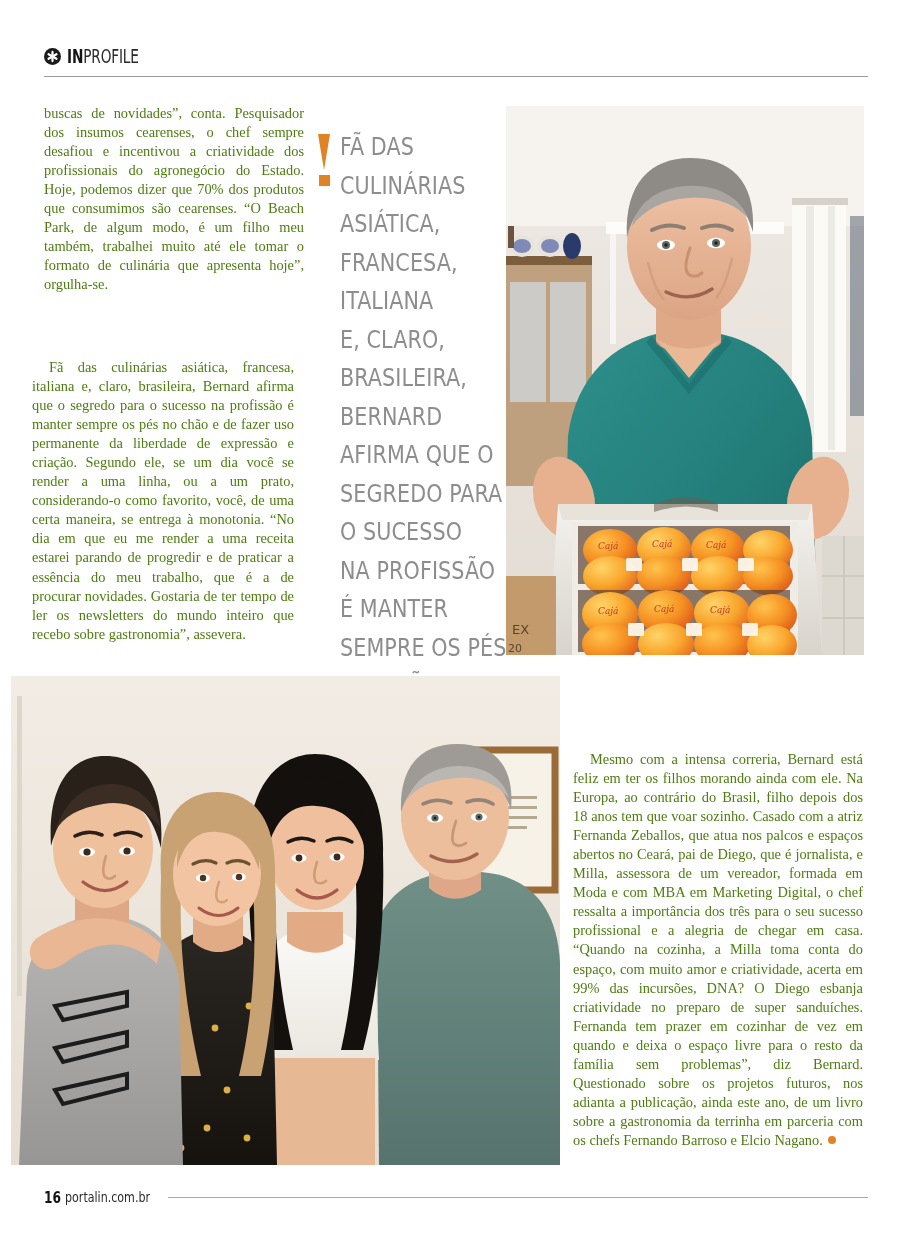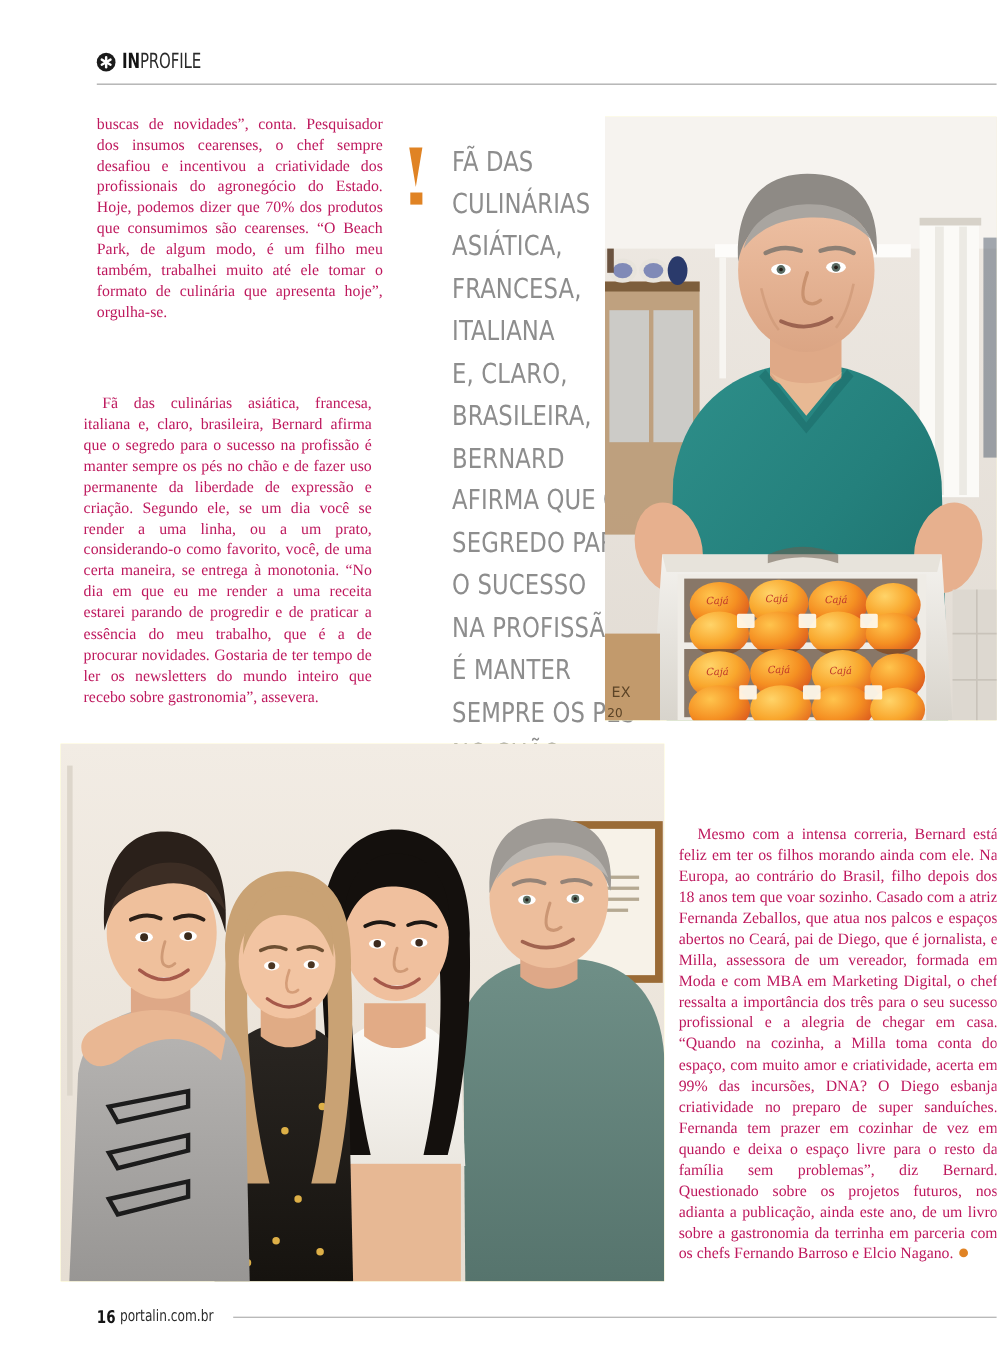--- a/index.html
+++ b/index.html
@@ -15,21 +15,20 @@
     overflow: hidden;
     font-family: "Liberation Serif", serif;
     color: #1a1a1a;
   }
 
   
   #page {
     position: absolute;
     inset: 0;
     background: #ffffff;
-    margin-left: 44px;
   }
 
   
   #masthead {
     position: absolute;
     left: 44px;
     top: 44px;
     width: 824px;
     height: 34px;
   }
@@ -68,21 +67,21 @@
     height: 1px;
     background: #9b9b9b;
   }
 
   
   .bodycol {
     font-family: "Liberation Serif", serif;
     font-size: 14.4px;
     line-height: 19.05px;
     text-align: justify;
-    color: #be185d;
+    color: #4d7c0f;
     -webkit-hyphens: manual;
     hyphens: manual;
   }
   .bodycol p { margin: 0; }
   .bodycol p.indent { text-indent: 17px; }
 
   
   #col1-top {
     position: absolute;
     left: 44px;
@@ -115,26 +114,26 @@
   #col1-body {
     position: absolute;
     left: 32px;
     top: 358px;
     width: 262px;
   }
 
   
   #pullquote {
     position: absolute;
-    left: 328px;
+    left: 318px;
     top: 128px;
     width: 178px;
     display: flex;
     align-items: flex-start;
-    gap: 26px;
+    gap: 9px;
   }
   .bang {
     flex: 0 0 auto;
     width: 13px;
     padding-top: 6px;
   }
   .bang-stem {
     width: 0;
     height: 0;
     border-left: 6.5px solid transparent;

